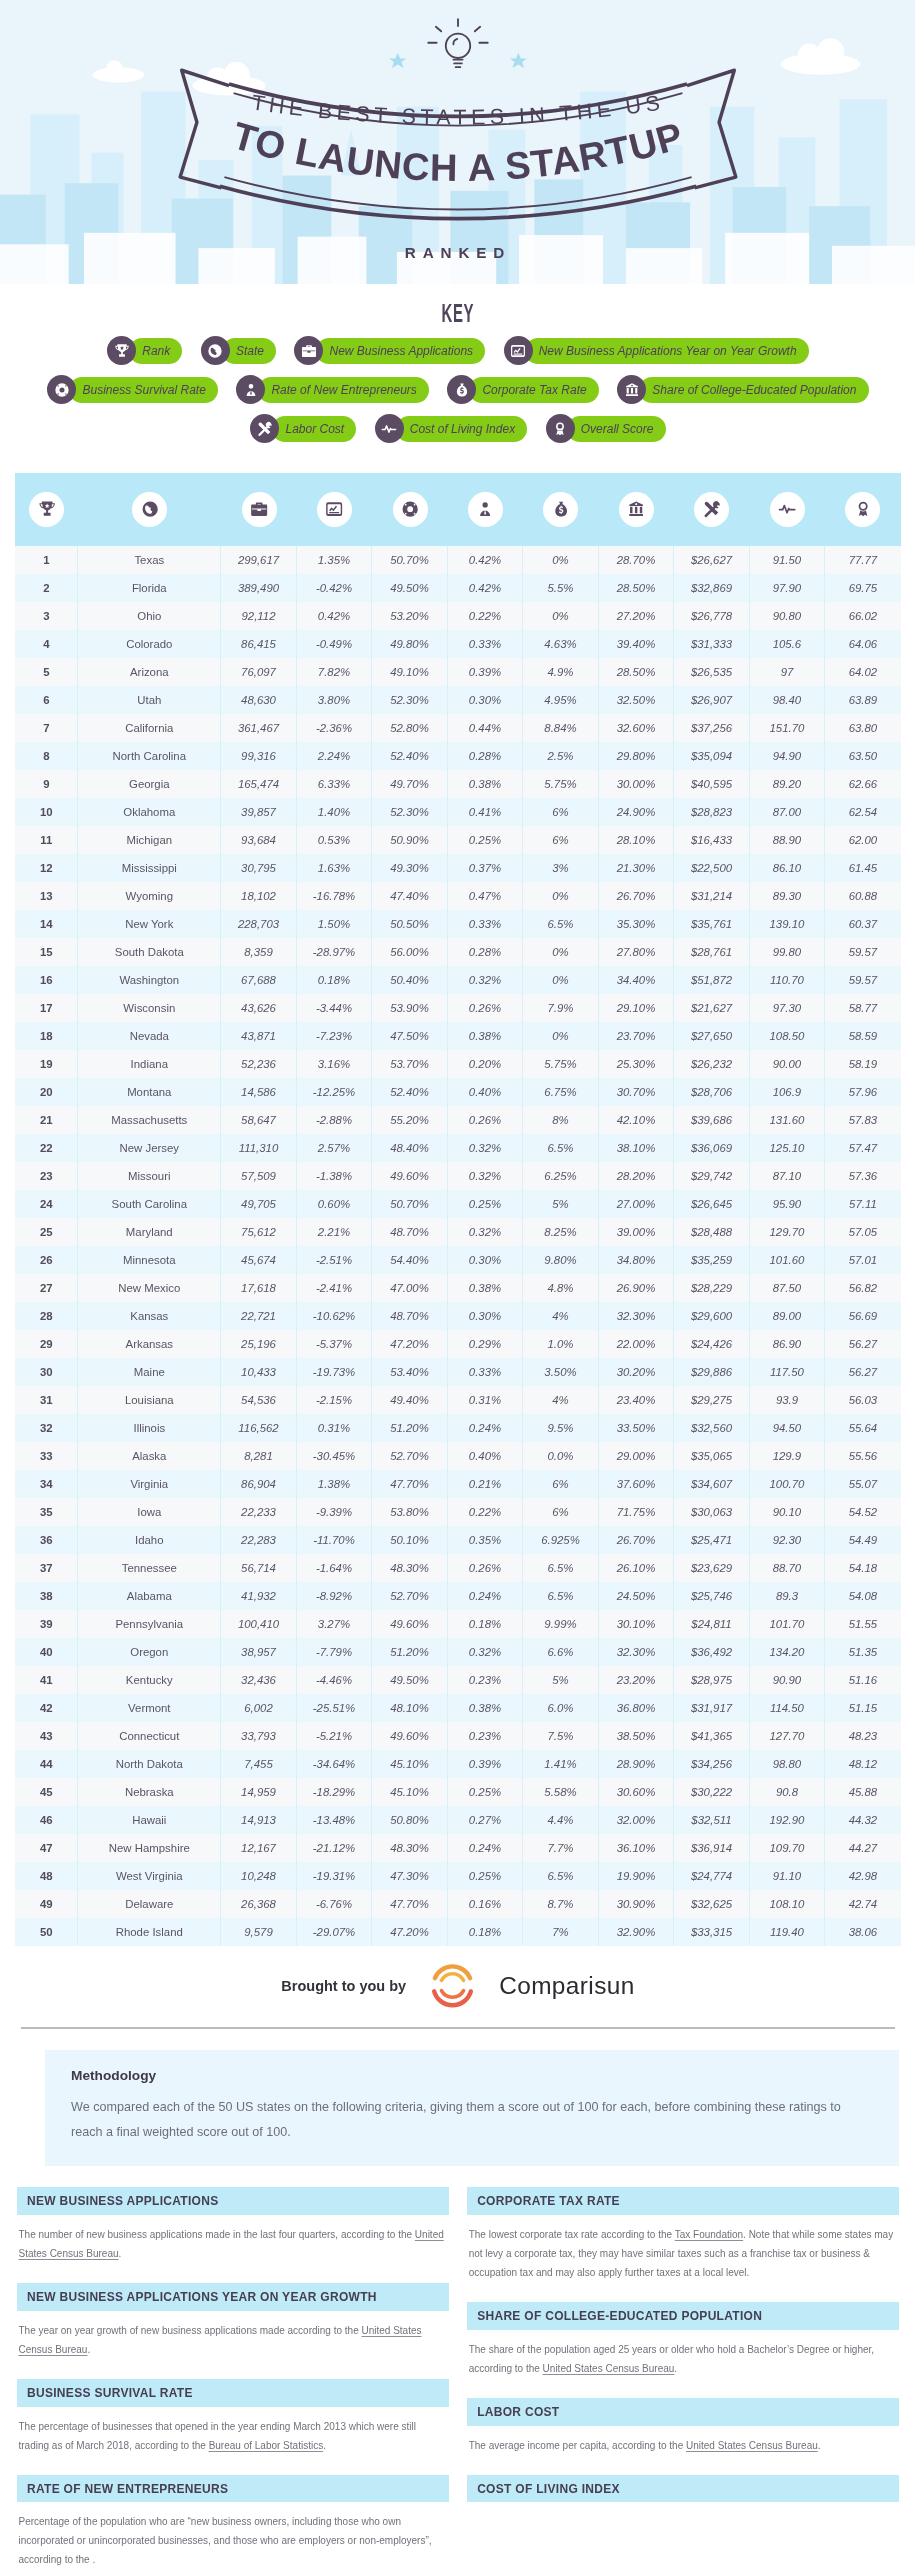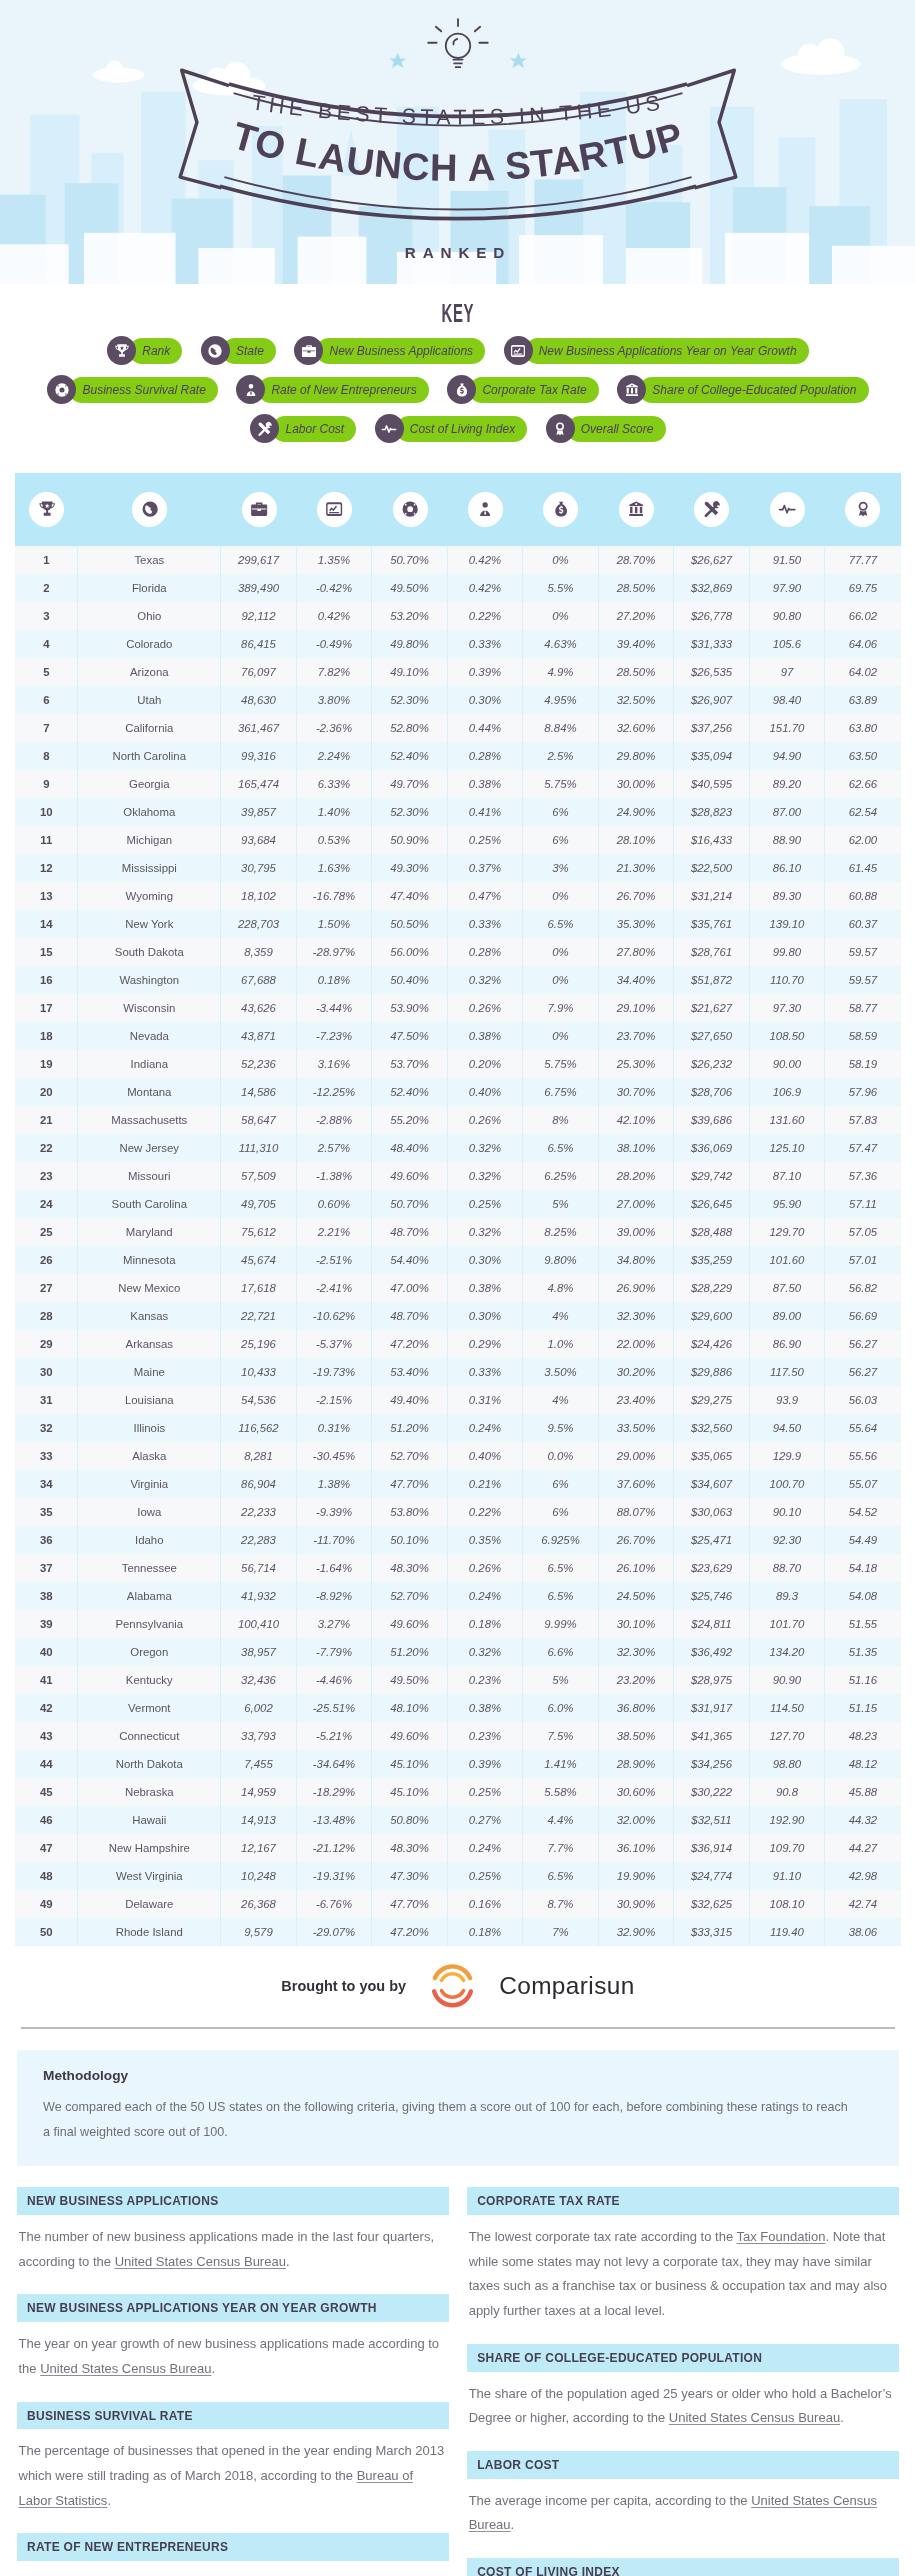--- a/index.html
+++ b/index.html
@@ -43,29 +43,29 @@
   
   .brand { display:flex; align-items:center; justify-content:center; gap:23px; height:79px; }
   .brand-label { font-weight:bold; font-size:14.5px; color:#33323a; }
   .brand-logo svg { display:block; }
   .brand-name { font-size:24.4px; color:#2b2a31; letter-spacing:0.4px; }
 
   .divider { border:none; border-top:2.3px solid #b9bcbf; margin:1.5px 21.4px 21.4px; }
 
   
   .methodology { margin:0 17px; padding-bottom:32px; }
-  .m-intro { background:#e9f6fd; padding:18.3px 26px 21.4px; margin-bottom:21.4px; }
+  .m-intro { background:#e9f6fd; padding:18.3px 26px 21.4px; margin-bottom:21.4px;margin-left:28px; }
   .m-title { font-size:13.7px; font-weight:bold; color:#3f3947; margin:0 0 12.2px; }
   .m-text { font-size:12.6px; color:#6e6e79; line-height:1.95; margin:0; max-width:809px; }
   .m-cols { display:flex; gap:18.3px; }
   .m-col { flex:1; min-width:0; }
   .m-sec { margin-bottom:20px; }
   .m-head { background:#bfeaf8; color:#463e51; font-weight:bold; font-size:12px;
             padding:6.9px 10px; letter-spacing:0.3px; }
-  .m-body { font-size:13px; color:#71717b; line-height:1.9; margin:10px 1.5px 0; }
+  .m-body { font-size:10px; color:#71717b; line-height:1.9; margin:10px 1.5px 0; }
   .m-link { color:inherit; text-decoration:underline; text-decoration-color:#8e8e98; text-underline-offset:2.3px; }
 </style>
 </head>
 <body>
 
 <svg width="0" height="0" style="position:absolute" aria-hidden="true">
   <defs>
     <symbol id="sym-trophy" viewBox="0 0 24 24">
       <path fill-rule="evenodd" d="M5 2h14v2.2h3.2c-.2 3.9-2.3 6.3-5.6 6.9A7.3 7.3 0 0 1 13.3 13.6v3.2h3.2v3.7H7.5v-3.7h3.2v-3.2A7.3 7.3 0 0 1 7.4 11.1C4.1 10.5 2 8.1 1.8 4.2H5V2zM3.3 5.7c.3 1.9 1.3 3.1 2.9 3.7a12 12 0 0 1-.3-3.7H3.3zm17.4 0h-2.6a12 12 0 0 1-.3 3.7c1.6-.6 2.6-1.8 2.9-3.7zM12 4.6l.9 1.9 2.1.3-1.5 1.5.4 2.1L12 9.4l-1.9 1 .4-2.1L9 6.8l2.1-.3.9-1.9z"></path>
     </symbol>
@@ -801,21 +801,21 @@
           <div class="cell num">55.07</div>
         </div>
         <div class="trow">
           <div class="cell rank">35</div>
           <div class="cell">Iowa</div>
           <div class="cell num">22,233</div>
           <div class="cell num">-9.39%</div>
           <div class="cell num">53.80%</div>
           <div class="cell num">0.22%</div>
           <div class="cell num">6%</div>
-          <div class="cell num">88.07%</div>
+          <div class="cell num">71.75%</div>
           <div class="cell num">$30,063</div>
           <div class="cell num">90.10</div>
           <div class="cell num">54.52</div>
         </div>
         <div class="trow">
           <div class="cell rank">36</div>
           <div class="cell">Idaho</div>
           <div class="cell num">22,283</div>
           <div class="cell num">-11.70%</div>
           <div class="cell num">50.10%</div>

